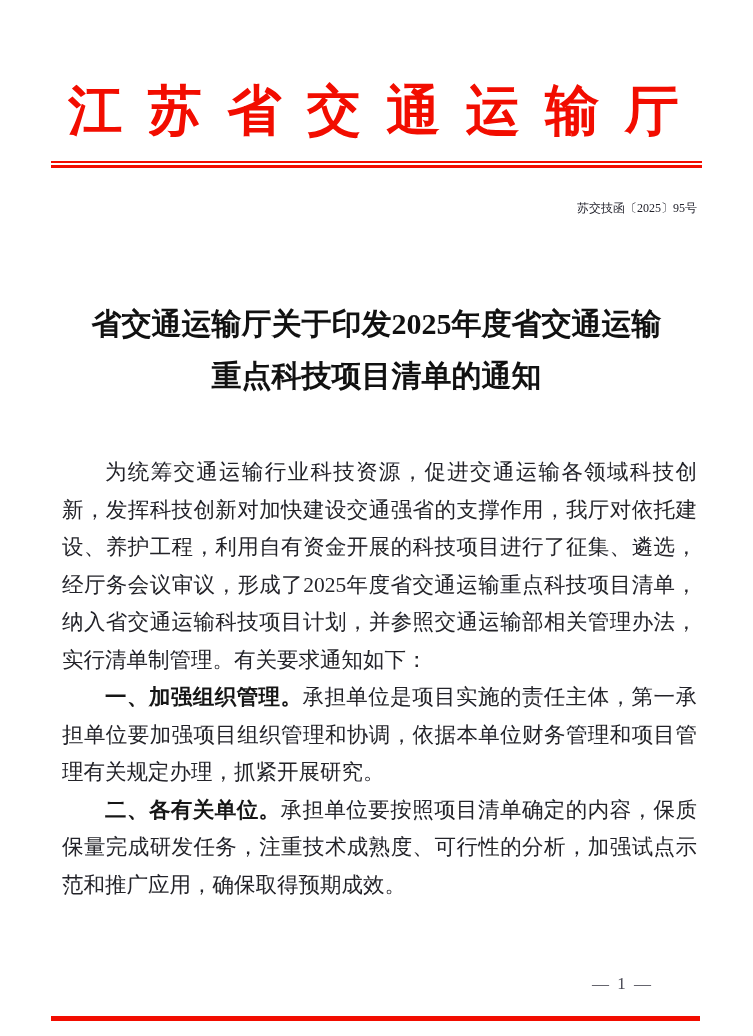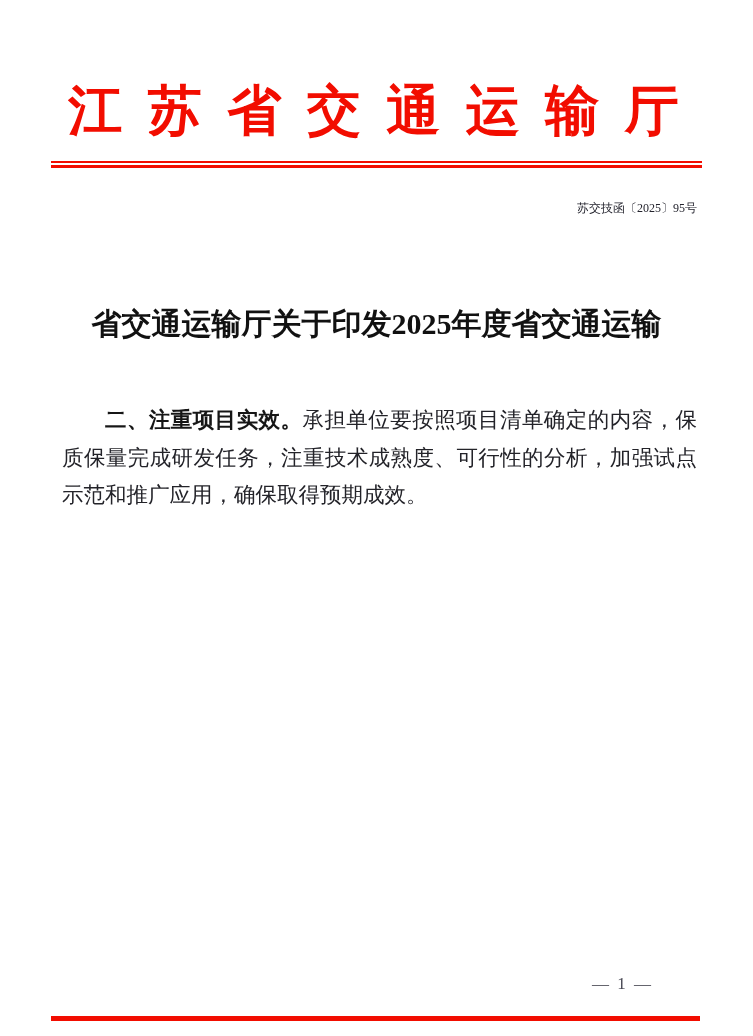--- a/index.html
+++ b/index.html
@@ -85,23 +85,26 @@
 <div class="page">
 
   <div class="agency-name">江 苏 省 交 通 运 输 厅</div>
 
   <div class="rule-double"></div>
 
   <div class="doc-number">苏交技函〔2025〕95号</div>
 
   <div class="doc-title">
     <div>省交通运输厅关于印发2025年度省交通运输</div>
+    <div>重点科技项目清单的通知</div>
   </div>
 
   <div class="body-text">
-    <p class="indent"><span class="para-lead">二、注重项目实效。</span><span>承担单位要按照项目清单确定的内容，保质保量完成研发任务，注重技术成熟度、可行性的分析，加强试点示范和推广应用，确保取得预期成效。</span></p>
+    <p class="indent"><span class="para-lead"></span><span>为统筹交通运输行业科技资源，促进交通运输各领域科技创新，发挥科技创新对加快建设交通强省的支撑作用，我厅对依托建设、养护工程，利用自有资金开展的科技项目进行了征集、遴选，经厅务会议审议，形成了2025年度省交通运输重点科技项目清单，纳入省交通运输科技项目计划，并参照交通运输部相关管理办法，实行清单制管理。有关要求通知如下：</span></p>
+    <p class="indent"><span class="para-lead">一、加强组织管理。</span><span>承担单位是项目实施的责任主体，第一承担单位要加强项目组织管理和协调，依据本单位财务管理和项目管理有关规定办理，抓紧开展研究。</span></p>
+    <p class="indent"><span class="para-lead">二、各有关单位。</span><span>承担单位要按照项目清单确定的内容，保质保量完成研发任务，注重技术成熟度、可行性的分析，加强试点示范和推广应用，确保取得预期成效。</span></p>
   </div>
 
   <div class="page-number">— 1 —</div>
 
   <div class="bottom-rule"></div>
 
 </div>
 
 </body></html>

